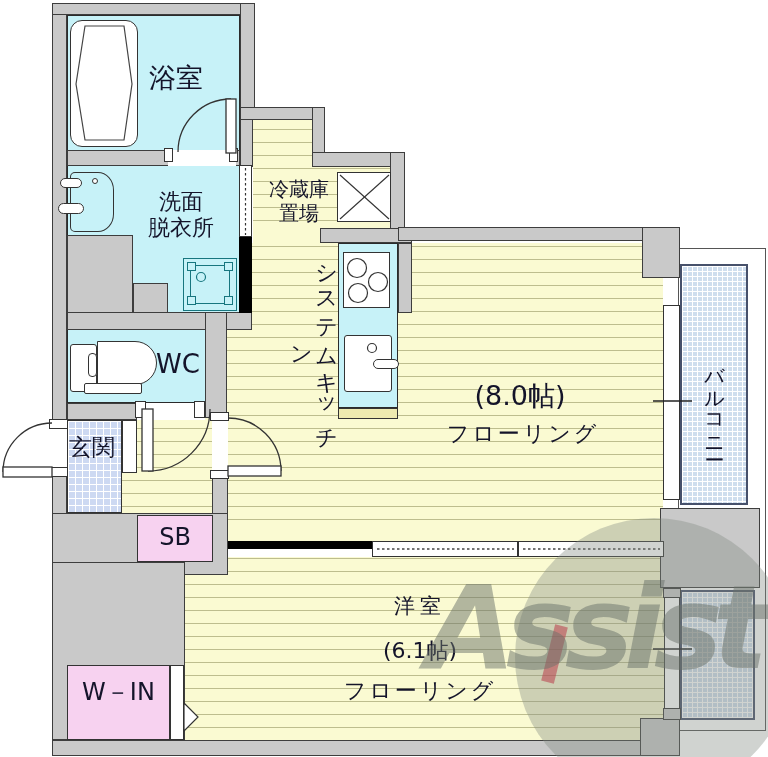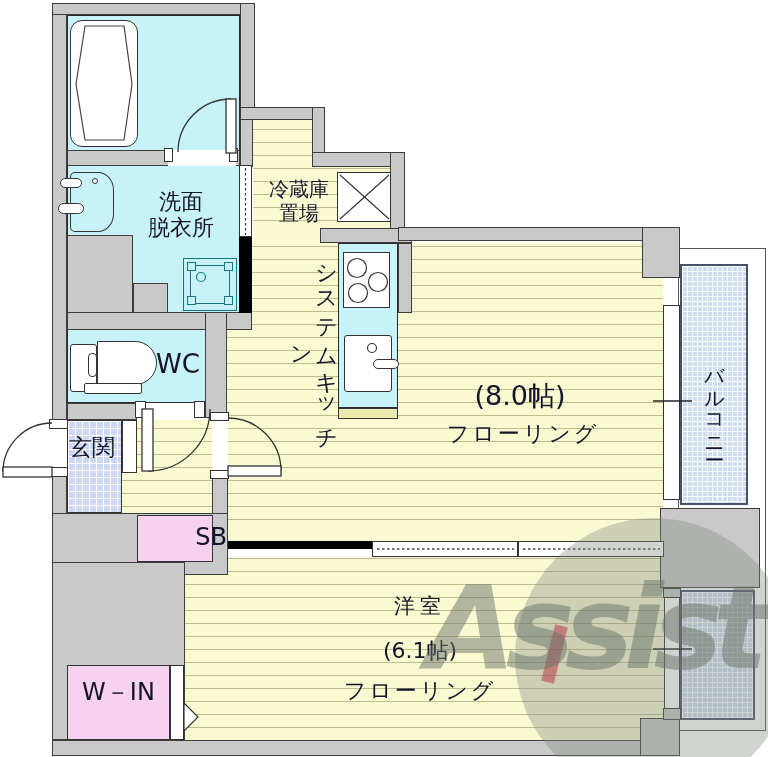--- a/index.html
+++ b/index.html
@@ -136,32 +136,33 @@
     <line x1="377" y1="549" x2="514" y2="549" stroke="#444" stroke-width="1.4" stroke-dasharray="2.5,2.5"></line>
     <line x1="523" y1="549" x2="660" y2="549" stroke="#444" stroke-width="1.4" stroke-dasharray="2.5,2.5"></line>
     <circle cx="357" cy="268" r="9.5" fill="#fff" stroke="#333" stroke-width="1.2"></circle>
     <circle cx="378" cy="282" r="9.5" fill="#fff" stroke="#333" stroke-width="1.2"></circle>
     <circle cx="358" cy="293" r="9.5" fill="#fff" stroke="#333" stroke-width="1.2"></circle>
     <circle cx="372" cy="348" r="4.5" fill="#fff" stroke="#333" stroke-width="1.2"></circle>
     <circle cx="201" cy="277" r="4.5" fill="#c7f2f8" stroke="#17767f" stroke-width="1.2"></circle>
     <circle cx="95" cy="181" r="2.5" fill="#fff" stroke="#333" stroke-width="1"></circle>
   </svg>
 
+  <div class="lbl" style="left:122px;top:62px;width:108px;font-size:27px;"><span>浴室</span></div>
   <div class="lbl" style="left:111px;top:189px;width:140px;font-size:22px;line-height:26px;">
     <span style="display:block;">洗面</span>
     <span style="display:block;">脱衣所</span>
   </div>
   <div class="lbl" style="left:249px;top:177px;width:100px;font-size:20px;line-height:24px;">
     <span style="display:block;">冷蔵庫</span>
     <span style="display:block;">置場</span>
   </div>
   <div class="lbl vtext" style="left:289px;top:250px;height:190px;font-size:22px;"><span>システムキッチン</span></div>
   <div class="lbl" style="left:148px;top:350px;width:60px;font-size:26px;"><span>WC</span></div>
   <div class="lbl" style="left:52px;top:434px;width:80px;font-size:23px;"><span>玄関</span></div>
-  <div class="lbl" style="left:137px;top:524px;width:76px;font-size:24px;padding-left:36px;"><span>SB</span></div>
+  <div class="lbl" style="left:137px;top:524px;width:76px;font-size:24px;"><span>SB</span></div>
   <div class="lbl" style="left:67px;top:678px;width:103px;font-size:24px;line-height:28px;">
     <span style="display:block;">W－IN</span>
   </div>
   <div class="lbl" style="left:420px;top:380px;width:200px;font-size:27px;"><span>(8.0帖)</span></div>
   <div class="lbl" style="left:418px;top:421px;width:210px;font-size:22px;letter-spacing:3px;"><span>フローリング</span></div>
   <div class="lbl" style="left:330px;top:594px;width:180px;font-size:21px;letter-spacing:5px;"><span>洋室</span></div>
   <div class="lbl" style="left:320px;top:638px;width:200px;font-size:22px;"><span>(6.1帖)</span></div>
   <div class="lbl" style="left:315px;top:678px;width:210px;font-size:22px;letter-spacing:3px;"><span>フローリング</span></div>
   <div class="lbl vtext" style="left:703px;top:342px;height:120px;font-size:20px;letter-spacing:1px;"><span>バルコニー</span></div>
 

